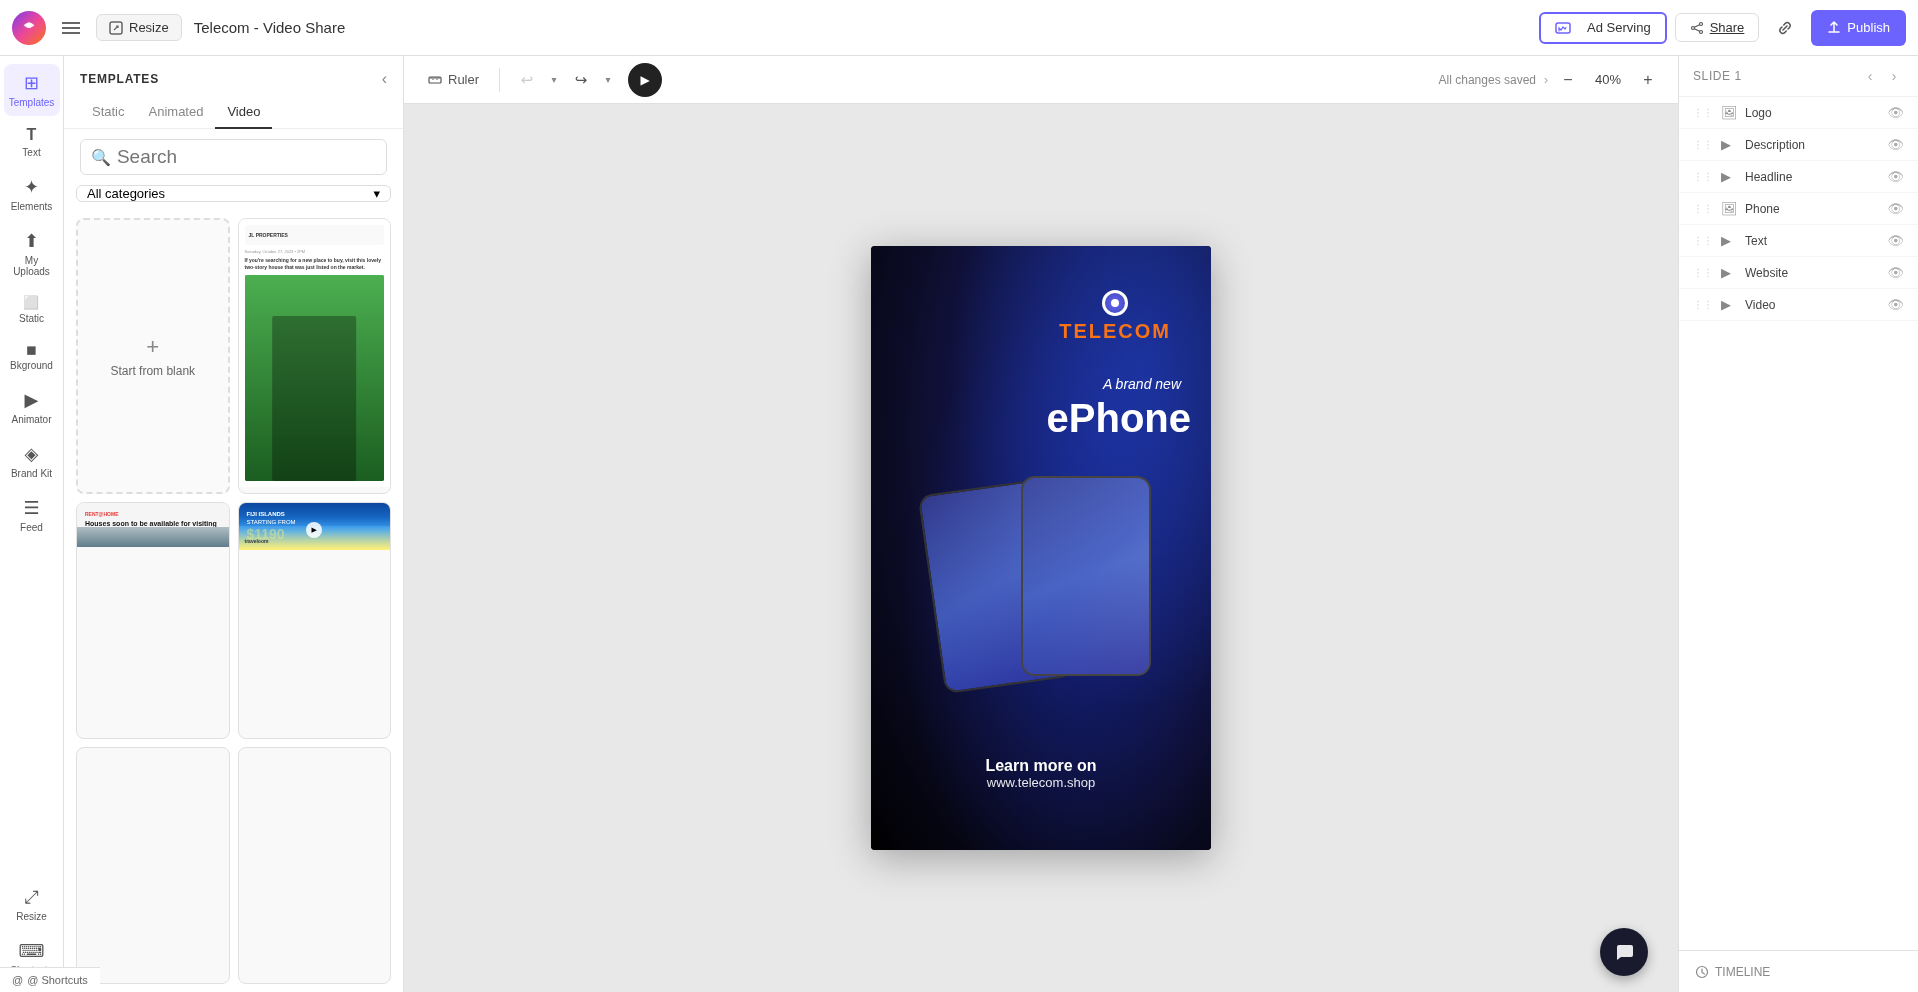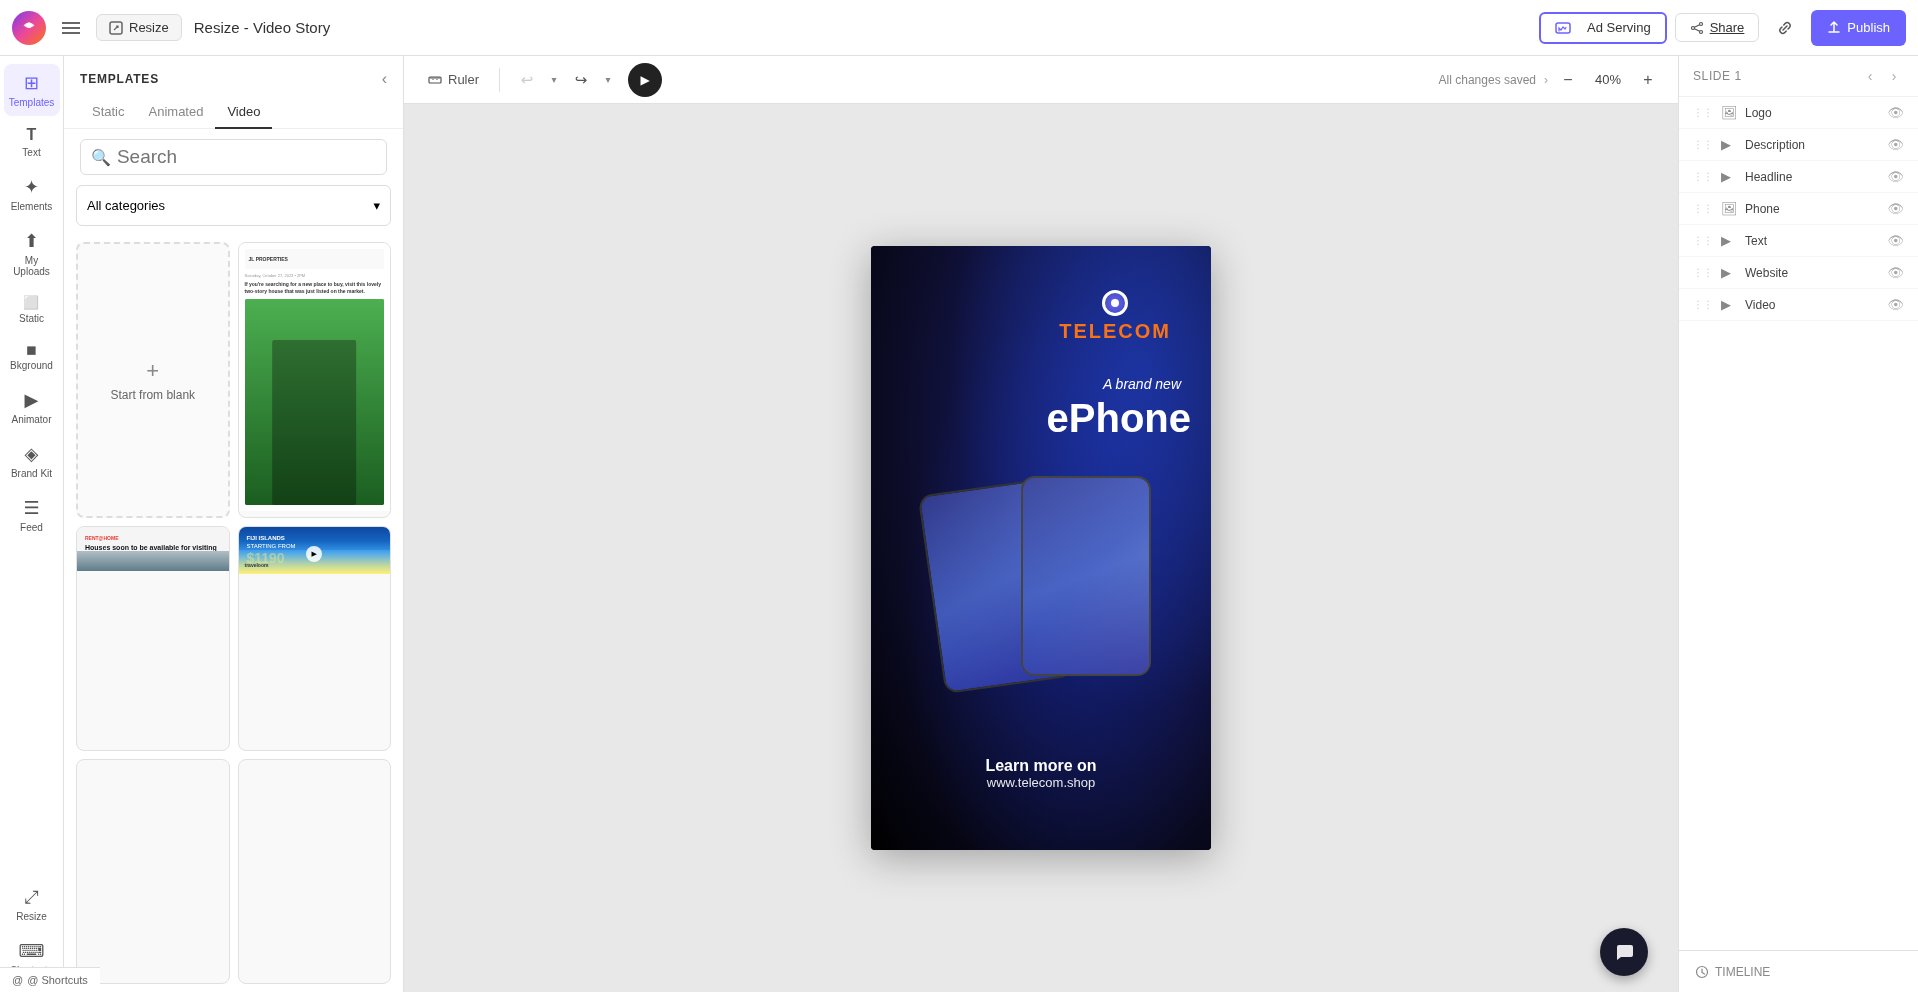--- a/index.html
+++ b/index.html
@@ -124,21 +124,21 @@
     }
     .search-input-wrap {
       flex: 1; display: flex; align-items: center; gap: 6px;
       border: 1px solid #ddd; border-radius: 6px; padding: 6px 10px;
     }
     .search-input {
       border: none; outline: none; font-size: 19px; background: transparent; width: 100%;
     }
     .category-select {
       display: flex; align-items: center; gap: 6px;
-      border: 1px solid #ddd; border-radius: 6px; padding: 12px 10px;
+      border: 1px solid #ddd; border-radius: 6px; padding: 0 10px;
       font-size: 13px; cursor: pointer; background: #fff; min-width: 140px;
     }
     .templates-grid {
       display: grid; grid-template-columns: 1fr 1fr;
       gap: 8px; padding: 8px 12px;
       overflow-y: auto; flex: 1;
     }
     .template-card {
       border-radius: 8px; overflow: hidden; cursor: pointer;
       position: relative; border: 1px solid #e0e0e0;
@@ -404,21 +404,21 @@
       <rect y="13" width="18" height="2" fill="#666"></rect>
     </svg>
   </button>
   <button class="resize-btn">
     <svg width="14" height="14" viewBox="0 0 14 14" fill="none">
       <rect x="1" y="1" width="12" height="12" rx="2" stroke="#666" stroke-width="1.5" fill="none"></rect>
       <path d="M5 9L9 5M7 5h2v2" stroke="#666" stroke-width="1.2"></path>
     </svg>
     <span>Resize</span>
   </button>
-  <span class="doc-title">Resize - Video Story</span>
+  <span class="doc-title">Telecom - Video Share</span>
   <div class="topbar-right">
     <button class="ad-serving-btn">
       <svg width="16" height="16" viewBox="0 0 16 16" fill="none">
         <rect x="1" y="3" width="14" height="10" rx="2" stroke="#6c63ff" stroke-width="1.5" fill="none"></rect>
         <path d="M4 11V8l2 2 2-3 2 2 1-1.5" stroke="#6c63ff" stroke-width="1.2" stroke-linecap="round"></path>
       </svg>
       <span>Ad Serving</span>
     </button>
     <button class="share-btn">
       <svg width="14" height="14" viewBox="0 0 14 14" fill="none">

